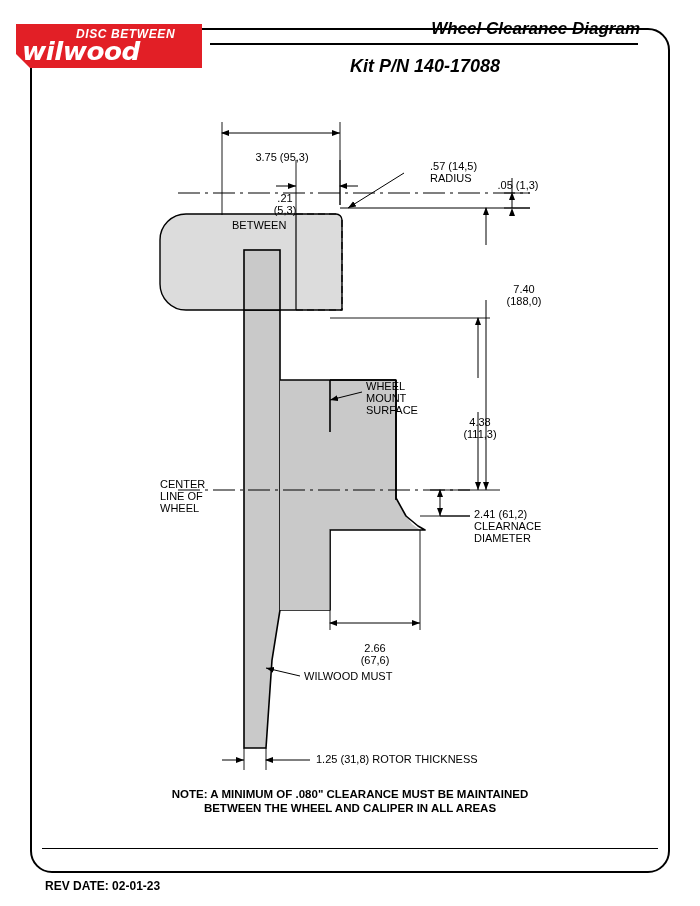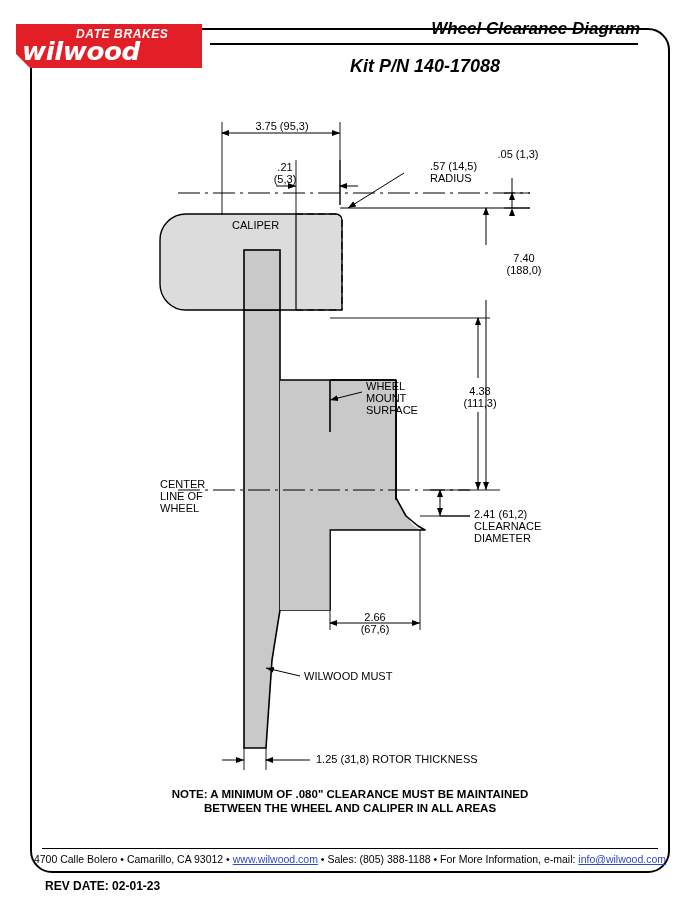--- a/index.html
+++ b/index.html
@@ -129,20 +129,21 @@
     font-weight: bold;
   }
   
   .dim-text {
     position: absolute;
     font-size: 11px;
     color: #000;
     text-align: center;
     line-height: 12px;
     white-space: pre-line;
+    margin-top: 31px;
   }
   .label-text {
     position: absolute;
     font-size: 11px;
     color: #000;
     line-height: 12px;
     white-space: pre-line;
   }
   .note-text {
     position: absolute;
@@ -164,21 +165,21 @@
 </style>
 </head>
 <body>
 
 <div id="page">
 
   <div class="outer-frame"></div>
 
   <div class="logo-wrap">
     <div class="logo-red"></div>
-    <div class="logo-disc">DATE BRAKES</div>
+    <div class="logo-disc">DISC BETWEEN</div>
     <div class="logo-name">wilwood</div>
   </div>
 
   <div class="doc-title">Wheel Clearance Diagram</div>
   <div class="title-rule"></div>
   <div class="kit-title">Kit P/N 140-17088</div>
 
   <svg class="draw" viewBox="0 0 700 906">
     <defs>
       <marker id="arrOut" markerWidth="9" markerHeight="9" refX="8" refY="3" orient="auto" markerUnits="strokeWidth">
@@ -310,36 +311,33 @@
   <div class="dim-text" style="left:450px; top:385px; width:60px;">4.38
 (111,3)</div>
 
   <div class="label-text" style="left:474px; top:508px;">2.41 (61,2)
 CLEARNACE
 DIAMETER</div>
 
   <div class="dim-text" style="left:340px; top:611px; width:70px;">2.66
 (67,6)</div>
 
-  <div class="label-text" style="left:232px; top:219px; font-weight:normal;">CALIPER</div>
+  <div class="label-text" style="left:232px; top:219px; font-weight:normal;">BETWEEN</div>
 
   <div class="label-text" style="left:366px; top:380px;">WHEEL
 MOUNT
 SURFACE</div>
 
   <div class="label-text" style="left:160px; top:472px; text-align:left; width:64px;margin-top:6px;">CENTER
 LINE OF
 WHEEL</div>
 
   <div class="label-text" style="left:304px; top:670px;">WILWOOD MUST</div>
 
   <div class="label-text" style="left:316px; top:753px;">1.25 (31,8) ROTOR THICKNESS</div>
 
   <div class="note-text" style="left:60px; top:787px; width:580px;">NOTE: A MINIMUM OF .080" CLEARANCE MUST BE MAINTAINED
 BETWEEN THE WHEEL AND CALIPER IN ALL AREAS</div>
 
   <div class="footer-rule"></div>
-  <div class="footer-text">
-    <span>4700 Calle Bolero • Camarillo, CA 93012 • </span><span class="footer-link">www.wilwood.com</span><span> • Sales: (805) 388-1188 • For More Information, e-mail: </span><span class="footer-link">info@wilwood.com</span>
-  </div>
   <div class="rev-date">REV DATE:  02-01-23</div>
 
 </div>
 
 </body></html>

